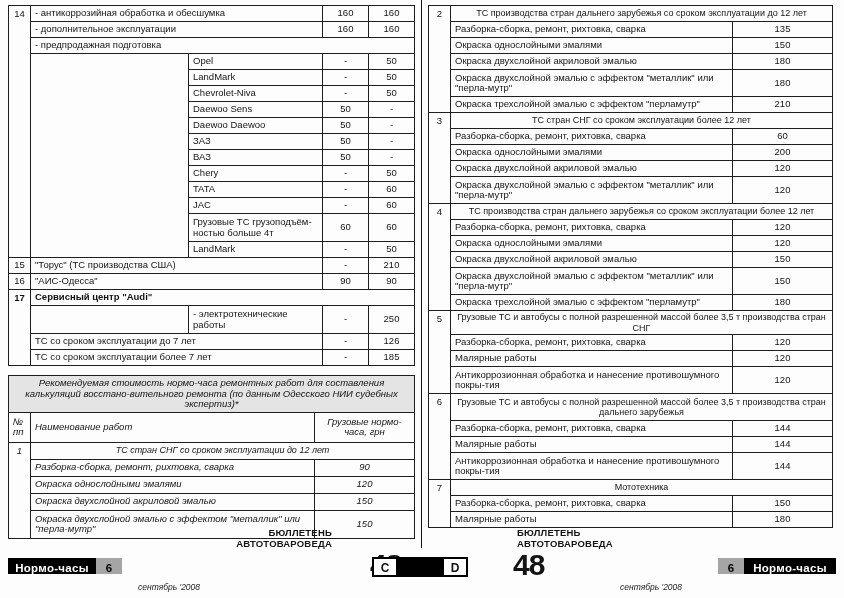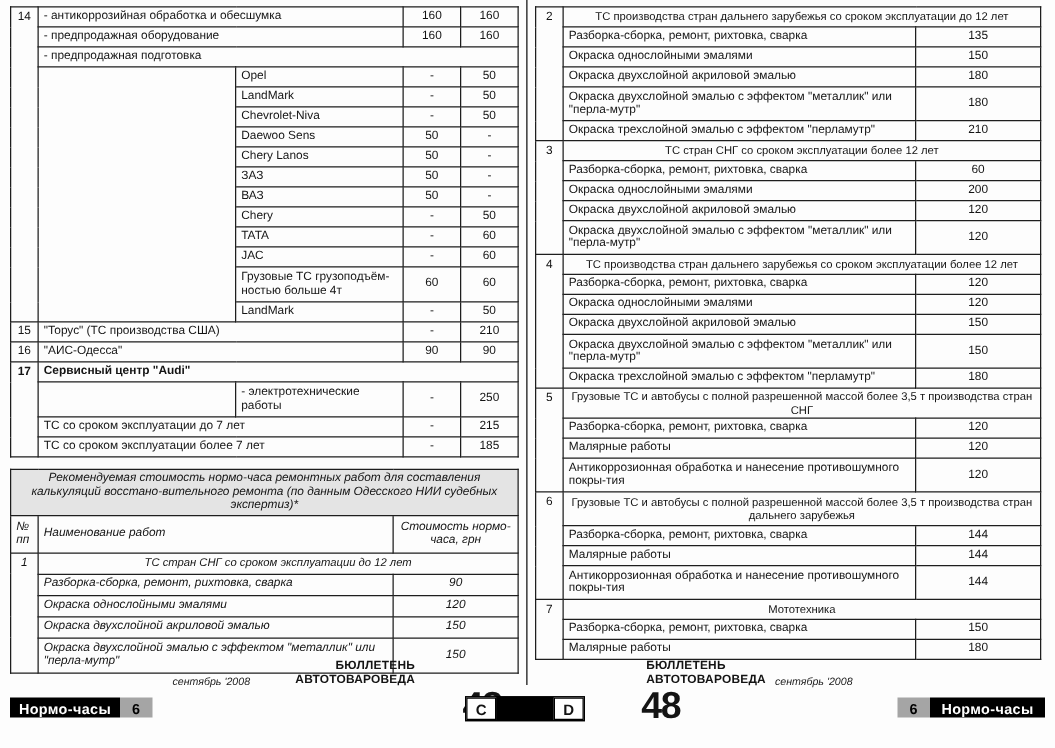--- a/index.html
+++ b/index.html
@@ -23,21 +23,21 @@
   .divider{position:absolute;left:421px;top:0;width:1px;height:548px;background:#111;}
   
   .fbox{position:absolute;height:16px;line-height:20px;text-align:center;
         font-weight:bold;font-size:11.5px;letter-spacing:.3px;}
   .fblack{background:#000;color:#fff;}
   .fgray{background:#a5a5a5;color:#000;}
   .f-black-l{left:8px;top:558px;width:88px;}
   .f-gray-l{left:96px;top:558px;width:26px;}
   .f-black-r{left:744px;top:558px;width:92px;}
   .f-gray-r{left:718px;top:558px;width:26px;}
-  .fdate{position:absolute;top:540px;font-style:italic;font-size:8.5px;color:#222;}
+  .fdate{position:absolute;top:582px;font-style:italic;font-size:8.5px;color:#222;}
   .f-date-l{left:138px;}
   .f-date-r{left:620px;}
   .fmag{position:absolute;top:528px;width:112px;font-weight:bold;font-size:9.5px;line-height:10.5px;letter-spacing:.2px;}
   .f-mag-l{left:220px;text-align:right;}
   .f-mag-r{left:517px;text-align:left;}
   .fissue{position:absolute;top:550px;font-weight:bold;font-size:30px;line-height:30px;letter-spacing:-1px;margin-left:36px;}
   .f-issue-l{left:334px;}
   .f-issue-r{left:477px;}
   .mark{position:absolute;left:372px;top:557px;display:flex;border:1px solid #000;background:#000;height:20px;box-sizing:border-box;}
   .mletter{width:24px;background:#fff;border:1px solid #000;box-sizing:border-box;
@@ -59,21 +59,21 @@
         <col style="width: 46px;">
       </colgroup>
       <tbody>
         <tr style="height: 16px; margin-left: 17px;">
           <td rowspan="15" class="top">14</td>
           <td colspan="2" class="al">- антикоррозийная обработка и обесшумка</td>
           <td>160</td>
           <td>160</td>
         </tr>
         <tr style="height: 16px;">
-          <td colspan="2" class="al">- предпродажная оборудование</td>
+          <td colspan="2" class="al">- дополнительное эксплуатации</td>
           <td>160</td>
           <td>160</td>
         </tr>
         <tr style="height: 16px;">
           <td colspan="4" class="al">- предпродажная подготовка</td>
         </tr>
         <tr style="height: 16px;">
           <td rowspan="12"></td>
           <td class="al">Opel</td>
           <td>-</td>
@@ -88,21 +88,21 @@
           <td class="al">Chevrolet-Niva</td>
           <td>-</td>
           <td>50</td>
         </tr>
         <tr style="height: 16px;">
           <td class="al">Daewoo Sens</td>
           <td>50</td>
           <td>-</td>
         </tr>
         <tr style="height: 16px;">
-          <td class="al">Chery Lanos</td>
+          <td class="al">Daewoo Daewoo</td>
           <td>50</td>
           <td>-</td>
         </tr>
         <tr style="height: 16px;">
           <td class="al">ЗАЗ</td>
           <td>50</td>
           <td>-</td>
         </tr>
         <tr style="height: 16px; padding-left: 37px;">
           <td class="al">ВАЗ</td>
@@ -152,21 +152,21 @@
         </tr>
         <tr style="height: 28px;">
           <td></td>
           <td class="al">- электротехнические работы</td>
           <td>-</td>
           <td>250</td>
         </tr>
         <tr style="height: 16px;">
           <td colspan="2" class="al">ТС со сроком эксплуатации до 7 лет</td>
           <td>-</td>
-          <td>215</td>
+          <td>126</td>
         </tr>
         <tr style="height: 16px;">
           <td colspan="2" class="al">ТС со сроком эксплуатации более 7 лет</td>
           <td>-</td>
           <td>185</td>
         </tr>
       </tbody>
     </table>
   <table class="rec" style="width: 406px;">
       <colgroup>
@@ -174,21 +174,21 @@
         <col style="width: 284px;">
         <col style="width: 100px;">
       </colgroup>
       <tbody>
         <tr style="height: 28px;">
           <td colspan="3" class="hdr">Рекомендуемая стоимость нормо-часа ремонтных работ для составления калькуляций восстано-вительного ремонта (по данным Одесского НИИ судебных экспертиз)*</td>
         </tr>
         <tr style="height: 30px;">
           <td class="al">№ пп</td>
           <td class="al">Наименование работ</td>
-          <td>Стоимость нормо-часа, грн</td>
+          <td>Грузовые нормо-часа, грн</td>
         </tr>
         <tr style="height: 17px;">
           <td rowspan="5" class="top">1</td>
           <td colspan="2" class="sect">ТС стран СНГ со сроком эксплуатации до 12 лет</td>
         </tr>
         <tr style="height: 17px;">
           <td class="al">Разборка-сборка, ремонт, рихтовка, сварка</td>
           <td>90</td>
         </tr>
         <tr style="height: 17px;">

